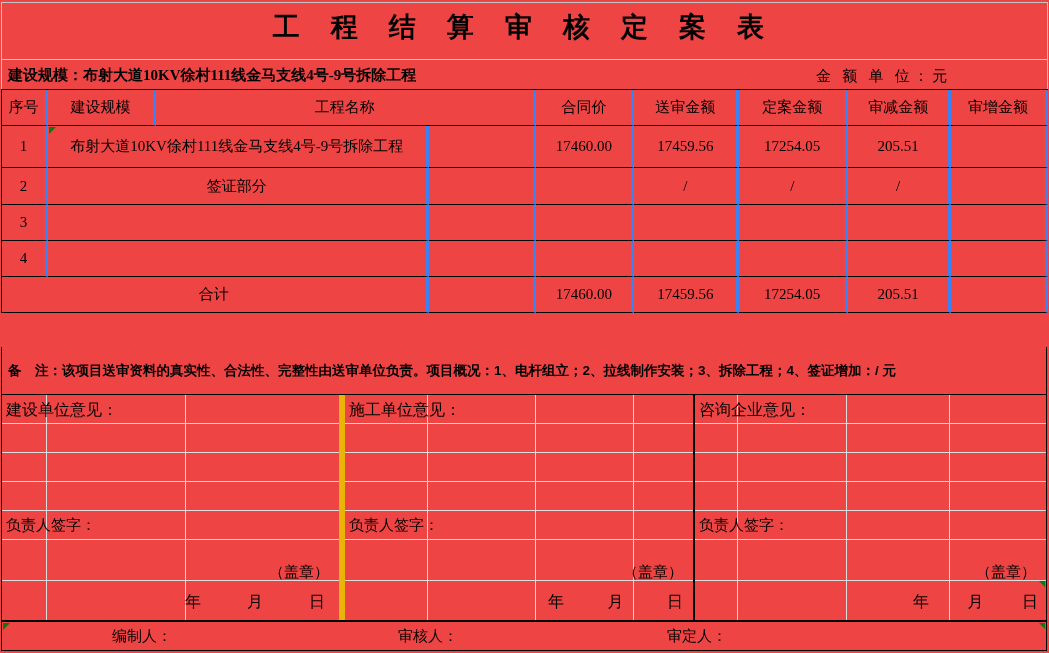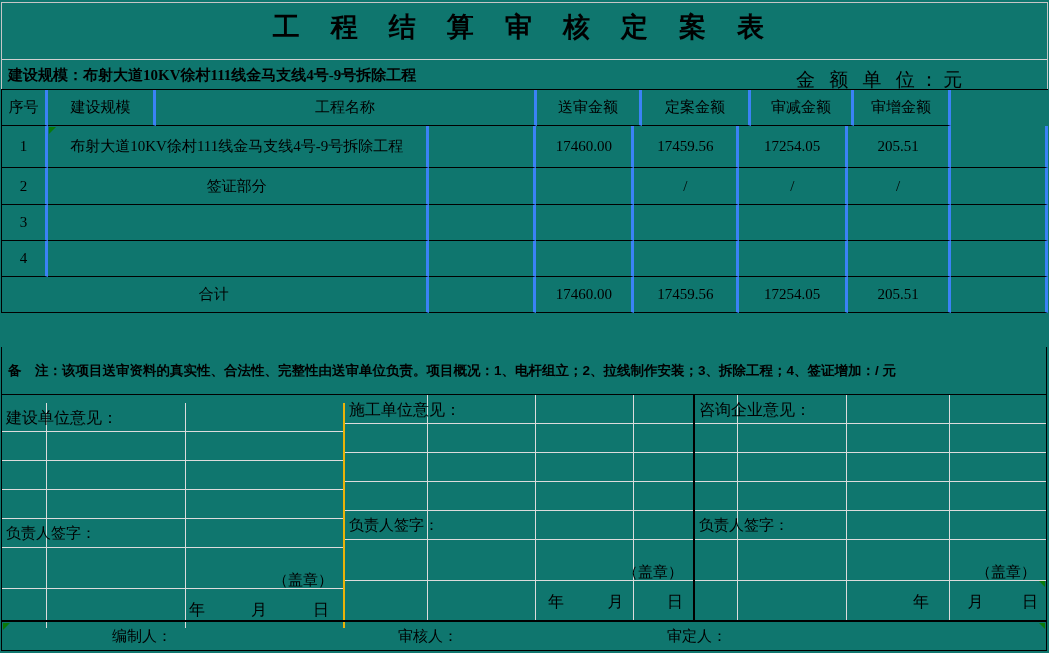--- a/index.html
+++ b/index.html
@@ -1,26 +1,26 @@
 <!DOCTYPE html>
 <html><head>
 <meta charset="utf-8">
 <style>
   html,body{margin:0;padding:0;background:#fff;}
-  .sheet{position:relative;width:1049px;height:653px;background:#0f766e;color:#000;
+  .sheet{position:relative;width:1049px;height:653px;background:#ef4444;color:#000;
          font-family:"Liberation Serif","DejaVu Serif",serif;overflow:hidden;}
   .abs{position:absolute;}
   
   .titleblock{left:1px;top:2px;width:1045px;height:87px;
               border:1px solid #c6c6c6;border-bottom:none;}
   .title{left:0;top:6px;width:100%;text-align:center;font-size:27px;font-weight:bold;
          letter-spacing:0.45em;}
   .titlesep{left:0;top:56px;width:100%;height:1px;background:#d0d0d0;}
   .project{left:6px;top:63px;font-size:15px;font-weight:bold;white-space:nowrap;}
-  .unit{right:80px;top:64px;font-size:19px;letter-spacing:0.25em;}
+  .unit{right:96px;top:64px;font-size:15px;letter-spacing:0.25em;}
   
   .maintable{left:1px;top:89px;width:1046px;border-top:1px solid #000;border-left:1px solid #000;}
   .trow{display:flex;}
   .cell{box-sizing:border-box;border-right:3px solid #3b82f6;border-bottom:1px solid #000;
         display:flex;align-items:center;justify-content:center;font-size:15px;
         position:relative;overflow:hidden;white-space:nowrap;}
   .c0{width:46px;}.c1{width:381px;}.c2{width:108px;}.c3{width:98px;}
   .c4{width:105px;}.c5{width:109px;}.c6{width:103px;}.c7{width:97px;}
   .cmerge{width:427px;}
   .h36{height:36px;}.h42{height:42px;}.h37{height:37px;}
@@ -33,21 +33,21 @@
           display:flex;align-items:center;font-size:17px;font-weight:bold;padding-left:6px;}
   
   .noterow{left:1px;top:347px;width:1046px;height:48px;box-sizing:border-box;
            border-left:1px solid #000;border-right:1px solid #000;border-bottom:1px solid #000;
            display:flex;align-items:center;padding-left:6px;
            font-family:"Liberation Sans","DejaVu Sans",sans-serif;font-size:13.5px;font-weight:bold;}
   
   .opinions{left:1px;top:395px;width:1046px;height:225px;box-sizing:border-box;
             border-left:1px solid #000;border-right:1px solid #000;display:flex;}
   .opcol{position:relative;box-sizing:border-box;height:100%;}
-  .op1{width:343px;border-right:2px solid #eab308;margin-top:8px;}
+  .op1{width:343px;border-right:6px solid #eab308;}
   .op2{width:350px;border-right:2px solid #000;}
   .op3{width:351px;}
   .gridh{position:absolute;left:0;width:100%;height:1px;background:#dcdcdc;}
   .gridv{position:absolute;top:0;width:1px;height:100%;background:#dcdcdc;}
   .optitle{position:absolute;left:4px;top:5px;font-size:16px;}
   .opsign{position:absolute;left:4px;top:121px;font-size:15px;}
   .opseal{position:absolute;right:10px;top:168px;font-size:15px;}
   .opdate{position:absolute;top:197px;display:flex;justify-content:space-between;font-size:16px;}
   .opdate.d1{right:14px;width:140px;}
   .opdate.d2{right:10px;width:135px;}
@@ -72,20 +72,21 @@
     <div class="abs titlesep"></div>
     <div class="abs project">建设规模：布射大道10KV徐村111线金马支线4号-9号拆除工程</div>
     <div class="abs unit">金 额 单 位：元</div>
   </div>
 
   <div class="abs maintable">
     <div class="trow">
       <div class="cell c0 h36">序号</div>
       <div class="cell c2 h36">建设规模</div>
       <div class="cell c1 h36">工程名称</div>
+      <div class="cell c3 h36">合同价</div>
       <div class="cell c4 h36">送审金额</div>
       <div class="cell c5 h36">定案金额</div>
       <div class="cell c6 h36">审减金额</div>
       <div class="cell c7 h36">审增金额</div>
     </div>
     <div class="trow">
       <div class="cell c0 h42">1</div>
       <div class="cell c1 h42 bold">
         <span class="abs tri-tl" style="left:1px;top:1px;"></span>
         <span>布射大道10KV徐村111线金马支线4号-9号拆除工程</span>

